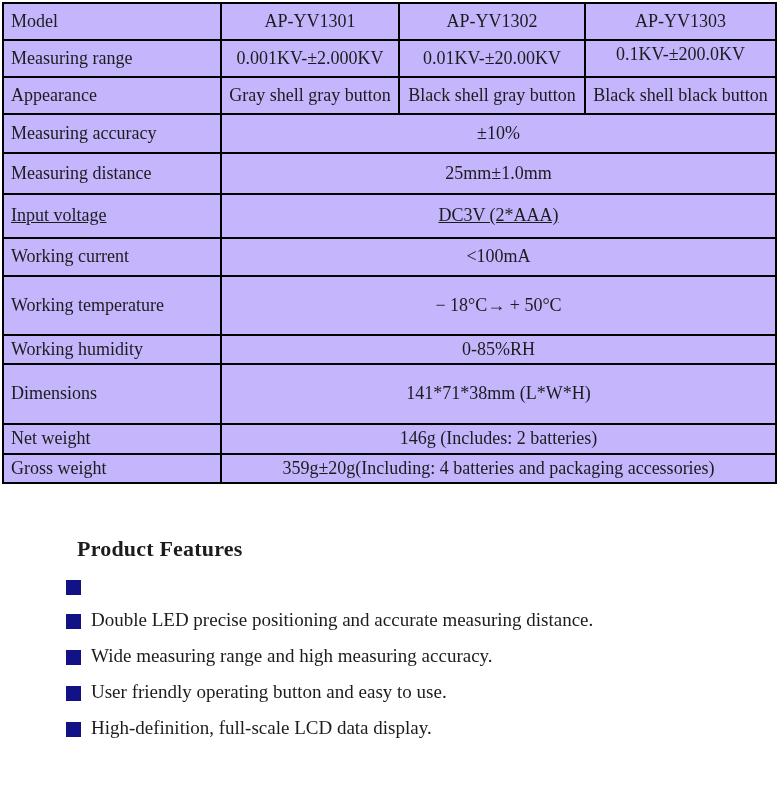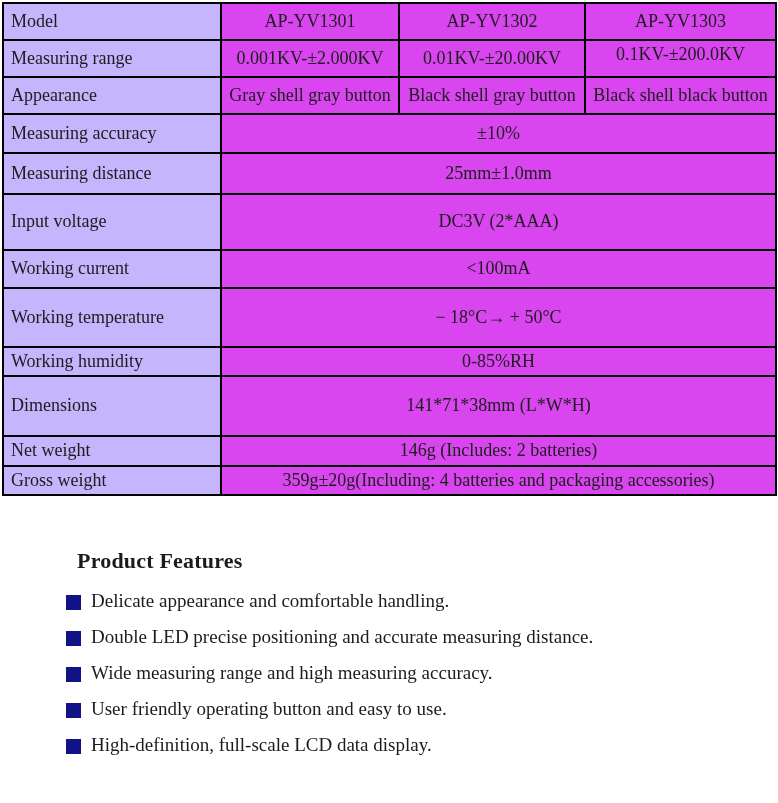--- a/index.html
+++ b/index.html
@@ -30,32 +30,32 @@
     line-height: 1.2;
     vertical-align: middle;
     overflow: hidden;
   }
   td.label-cell {
     background: #c4b5fd;
     text-align: left;
     padding: 0 4px 0 7px;
   }
   td.value-cell {
-    background: #d946ef;
+    background: #c4b5fd;
     text-align: center;
     white-space: pre-line;
     padding: 0 2px;
   }
   
   .spec-table tr:nth-child(1)  { height: 37px; }
   .spec-table tr:nth-child(2)  { height: 37px; }
   .spec-table tr:nth-child(3)  { height: 37px; }
   .spec-table tr:nth-child(4)  { height: 39px; }
   .spec-table tr:nth-child(5)  { height: 41px; }
-  .spec-table tr:nth-child(6)  { height: 56px; }
+  .spec-table tr:nth-child(6)  { height: 44px; text-decoration: underline; }
   .spec-table tr:nth-child(7)  { height: 38px; }
   .spec-table tr:nth-child(8)  { height: 59px; }
   .spec-table tr:nth-child(9)  { height: 29px; }
   .spec-table tr:nth-child(10) { height: 60px; }
   .spec-table tr:nth-child(11) { height: 30px; }
   .spec-table tr:nth-child(12) { height: 29px; }
   .spec-table tr:nth-child(13) { height: 31px; }
   
   .spec-table tr:nth-child(2) td:nth-child(4) {
     vertical-align: top;
@@ -161,21 +161,20 @@
         <td class="value-cell" colspan="3">359g±20g(Including: 4 batteries and packaging accessories)</td>
       </tr>
     </tbody>
   </table>
 
   <div class="features">
     <div class="features-heading">Product Features</div>
     <ul class="features-list">
       <li>
         <span class="bullet-square" style="background: rgb(18, 18, 135);"></span>
-        <span>Delicate appearance and comfortable handling.</span>
       </li>
       <li>
         <span class="bullet-square" style="background: rgb(18, 18, 135);"></span>
         <span>Double LED precise positioning and accurate measuring distance.</span>
       </li>
       <li>
         <span class="bullet-square" style="background: rgb(18, 18, 135);"></span>
         <span>Wide measuring range and high measuring accuracy.</span>
       </li>
       <li>

